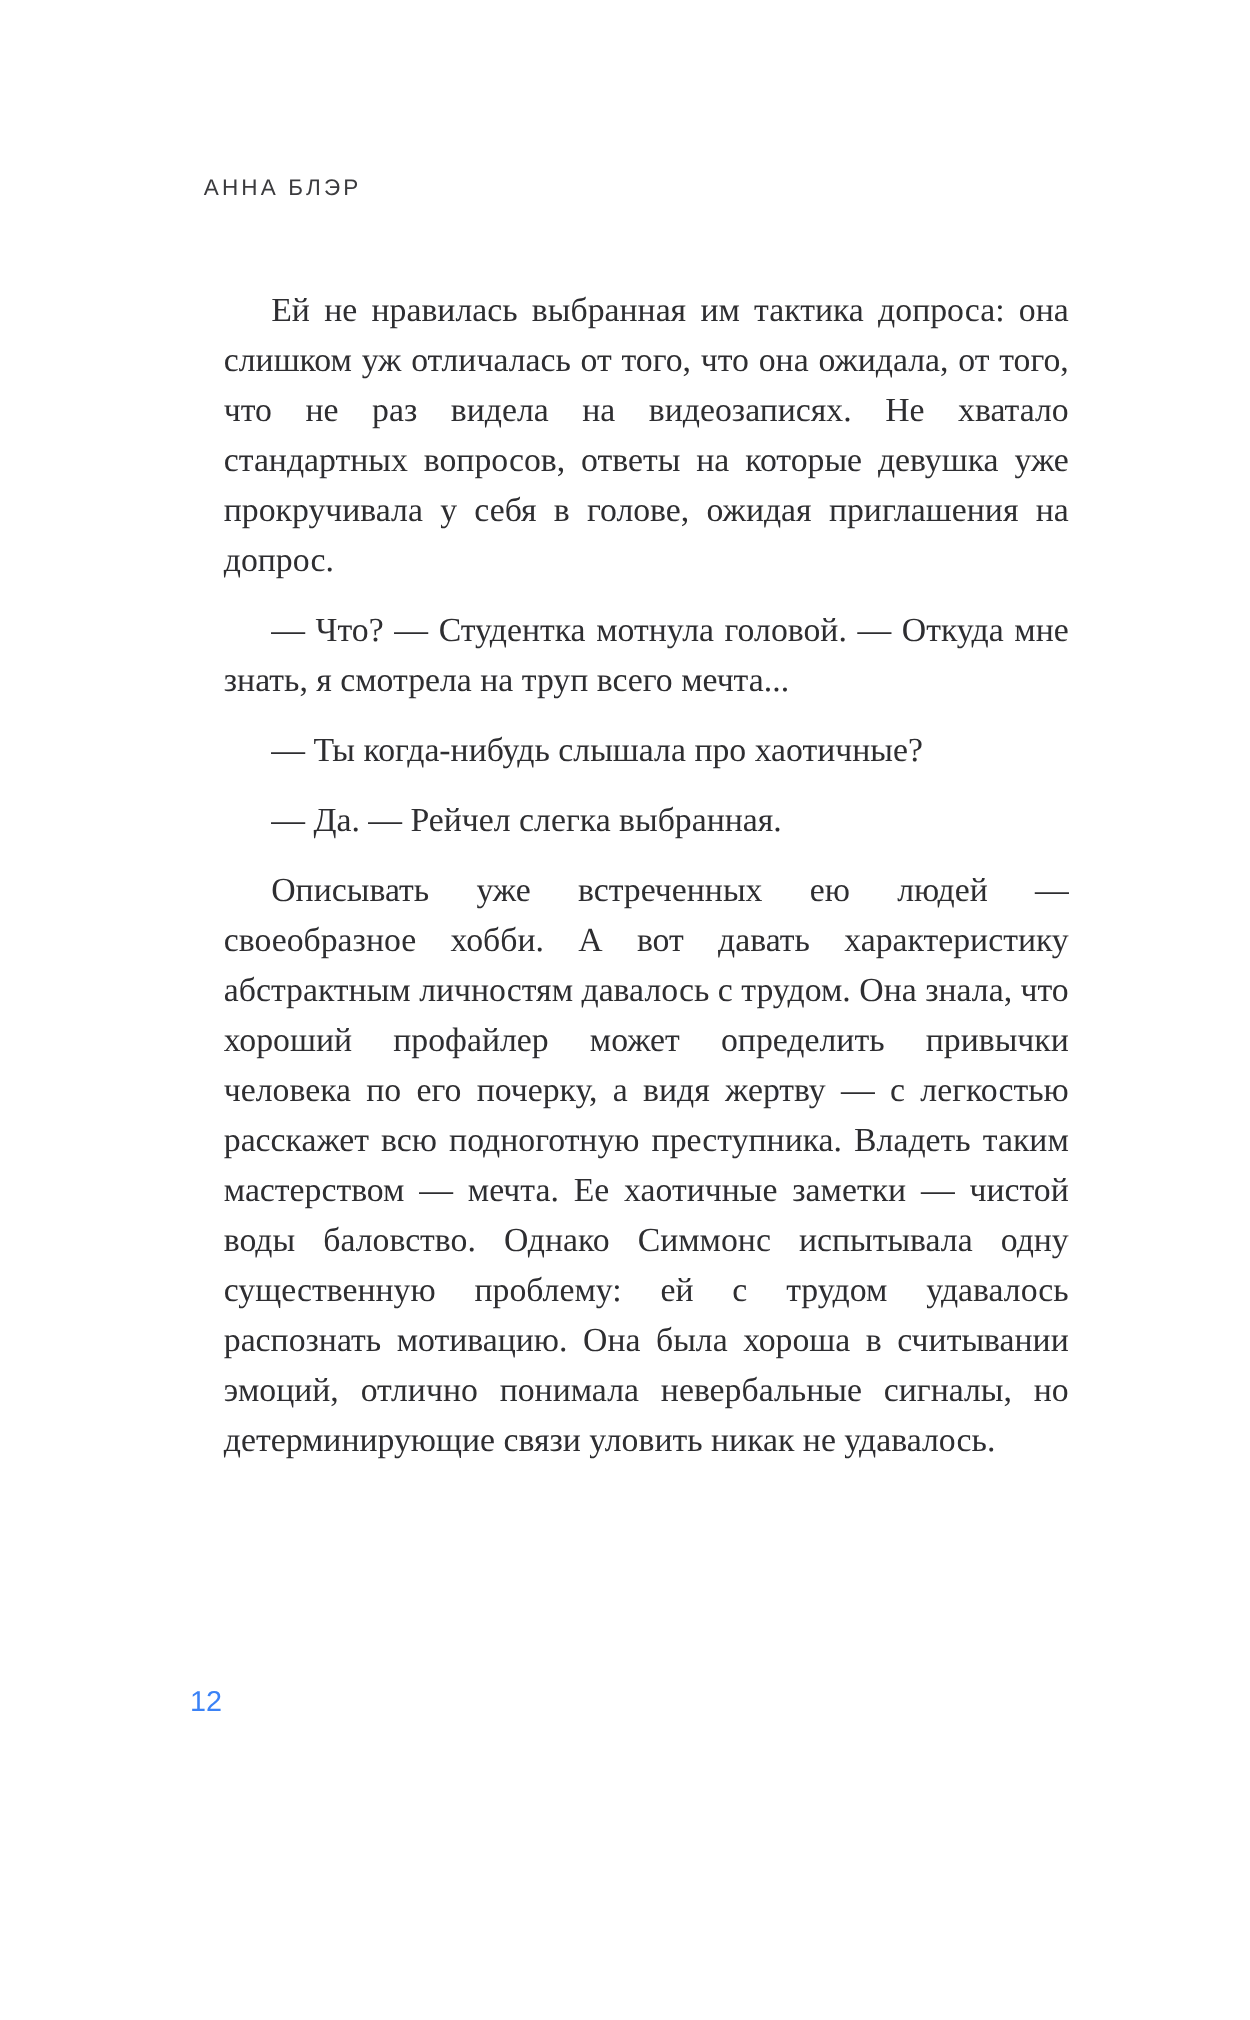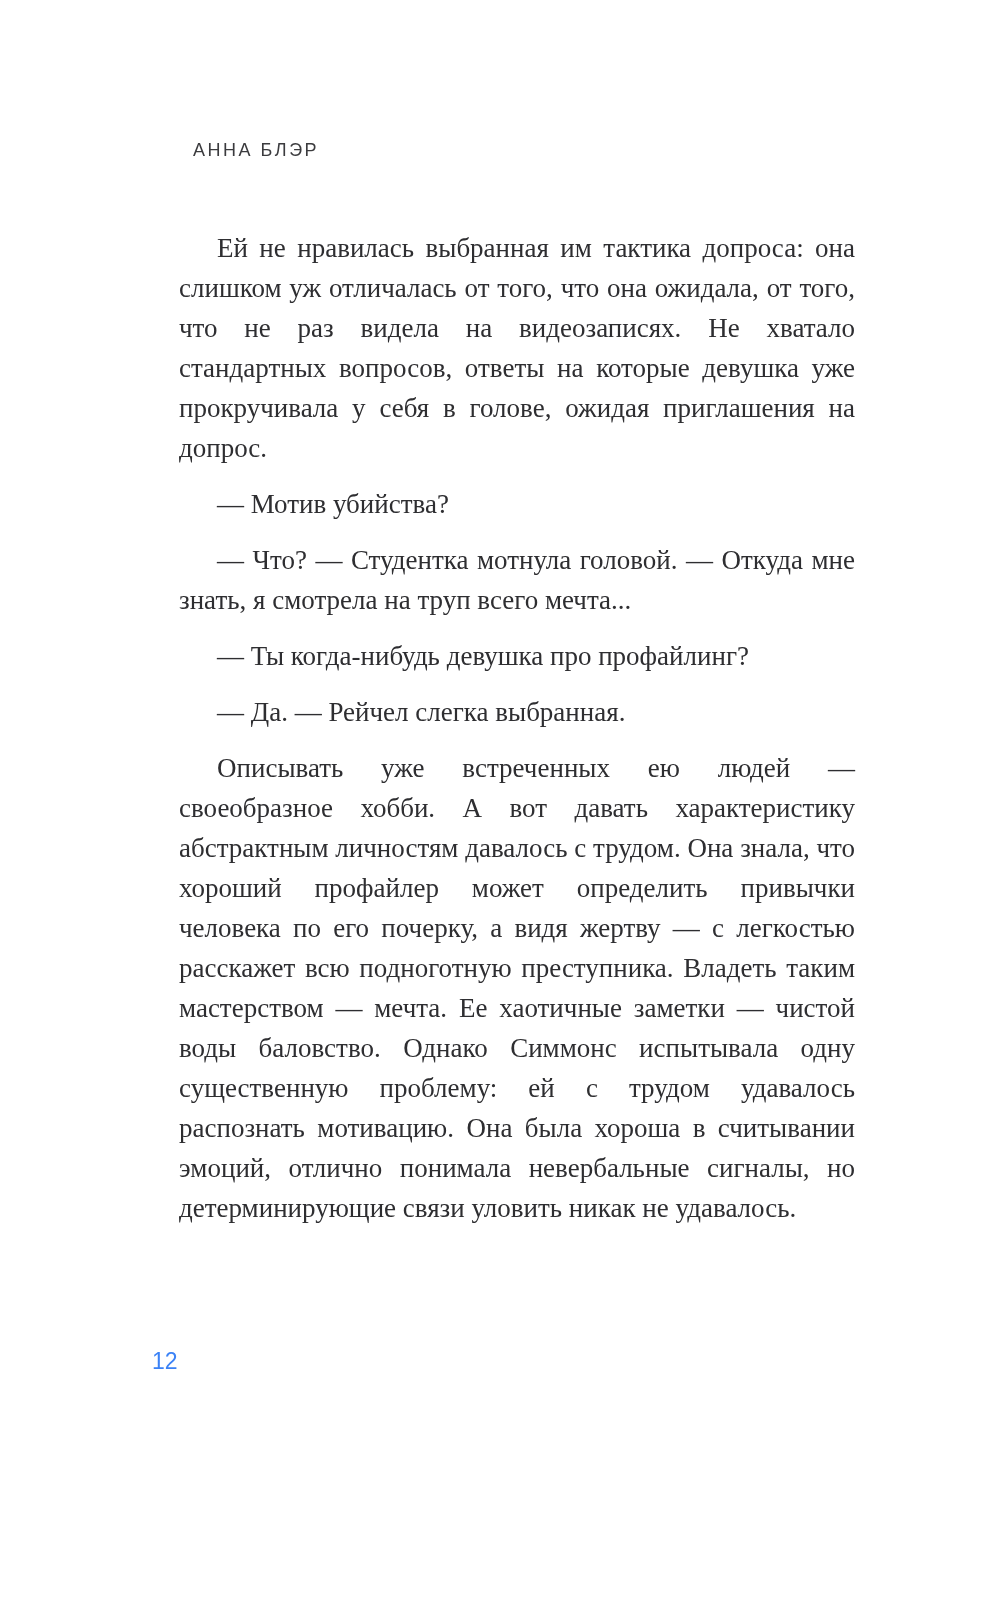--- a/index.html
+++ b/index.html
@@ -19,21 +19,20 @@
   .running-header {
     position: absolute;
     left: 163px;
     top: 140px;
     font-family: "Liberation Sans", sans-serif;
     font-size: 18px;
     font-weight: 400;
     letter-spacing: 2.5px;
     color: #3b3b3e;
     text-transform: uppercase;
-    margin-left: 30px;
   }
   .text-block {
     position: absolute;
     left: 163px;
     top: 212px;
     width: 708px;
     font-family: "Liberation Serif", "DejaVu Serif", serif;
     font-size: 27px;
     line-height: 40px;
     color: #2e2e31;
@@ -57,22 +56,21 @@
 </style>
 </head>
 <body>
 
 <div class="book-page">
 
   <div class="running-header">АННА БЛЭР</div>
 
   <div class="text-block">
     <p>Ей не нравилась выбранная им тактика допроса: она слишком уж отличалась от того, что она ожидала, от того, что не раз видела на видеозаписях. Не хватало стандартных вопросов, ответы на которые девушка уже прокручивала у себя в голове, ожидая приглашения на допрос.</p>
-    <p>— Мотив убийства?</p>
     <p>— Что? — Студентка мотнула головой. — Откуда мне знать, я смотрела на труп всего мечта...</p>
-    <p>— Ты когда-нибудь девушка про профайлинг?</p>
+    <p>— Ты когда-нибудь слышала про хаотичные?</p>
     <p>— Да. — Рейчел слегка выбранная.</p>
     <p>Описывать уже встреченных ею людей — своеобразное хобби. А вот давать характеристику абстрактным личностям давалось с трудом. Она знала, что хороший профайлер может определить привычки человека по его почерку, а видя жертву — с легкостью расскажет всю подноготную преступника. Владеть таким мастерством — мечта. Ее хаотичные заметки — чистой воды баловство. Однако Симмонс испытывала одну существенную проблему: ей с трудом удавалось распознать мотивацию. Она была хороша в считывании эмоций, отлично понимала невербальные сигналы, но детерминирующие связи уловить никак не удавалось.</p>
   </div>
 
   <div class="page-number">12</div>
 
 </div>
 
 </body></html>

